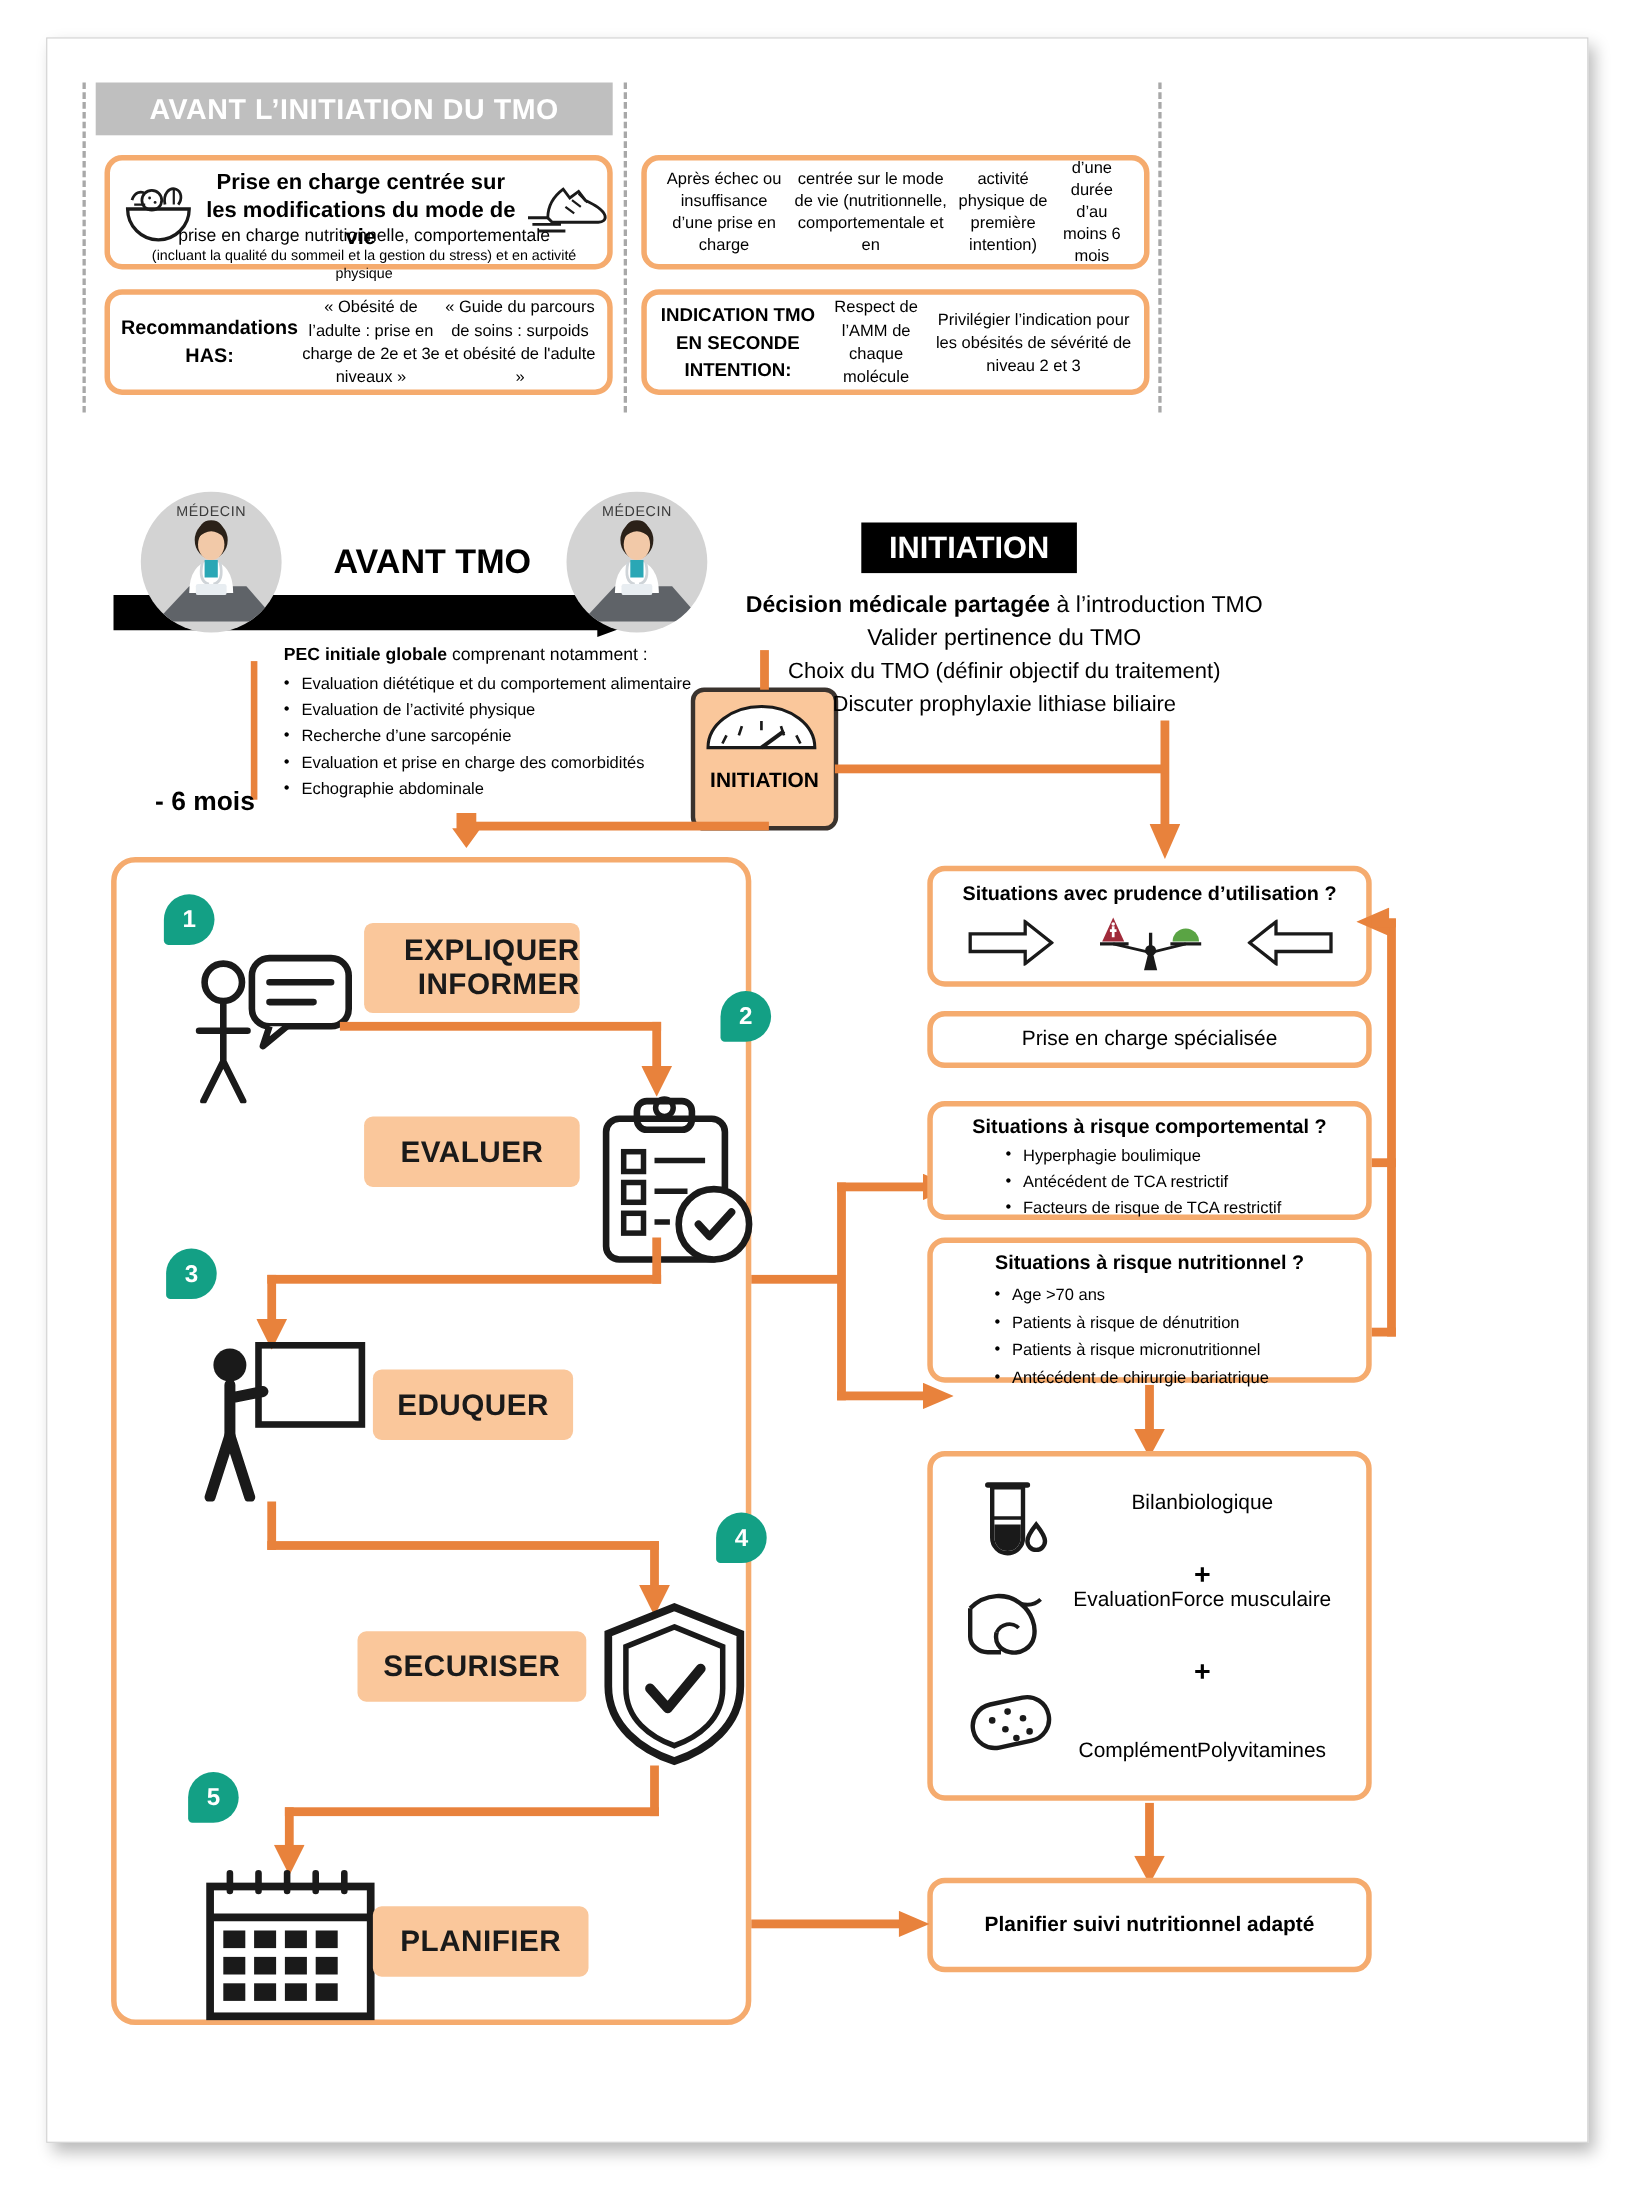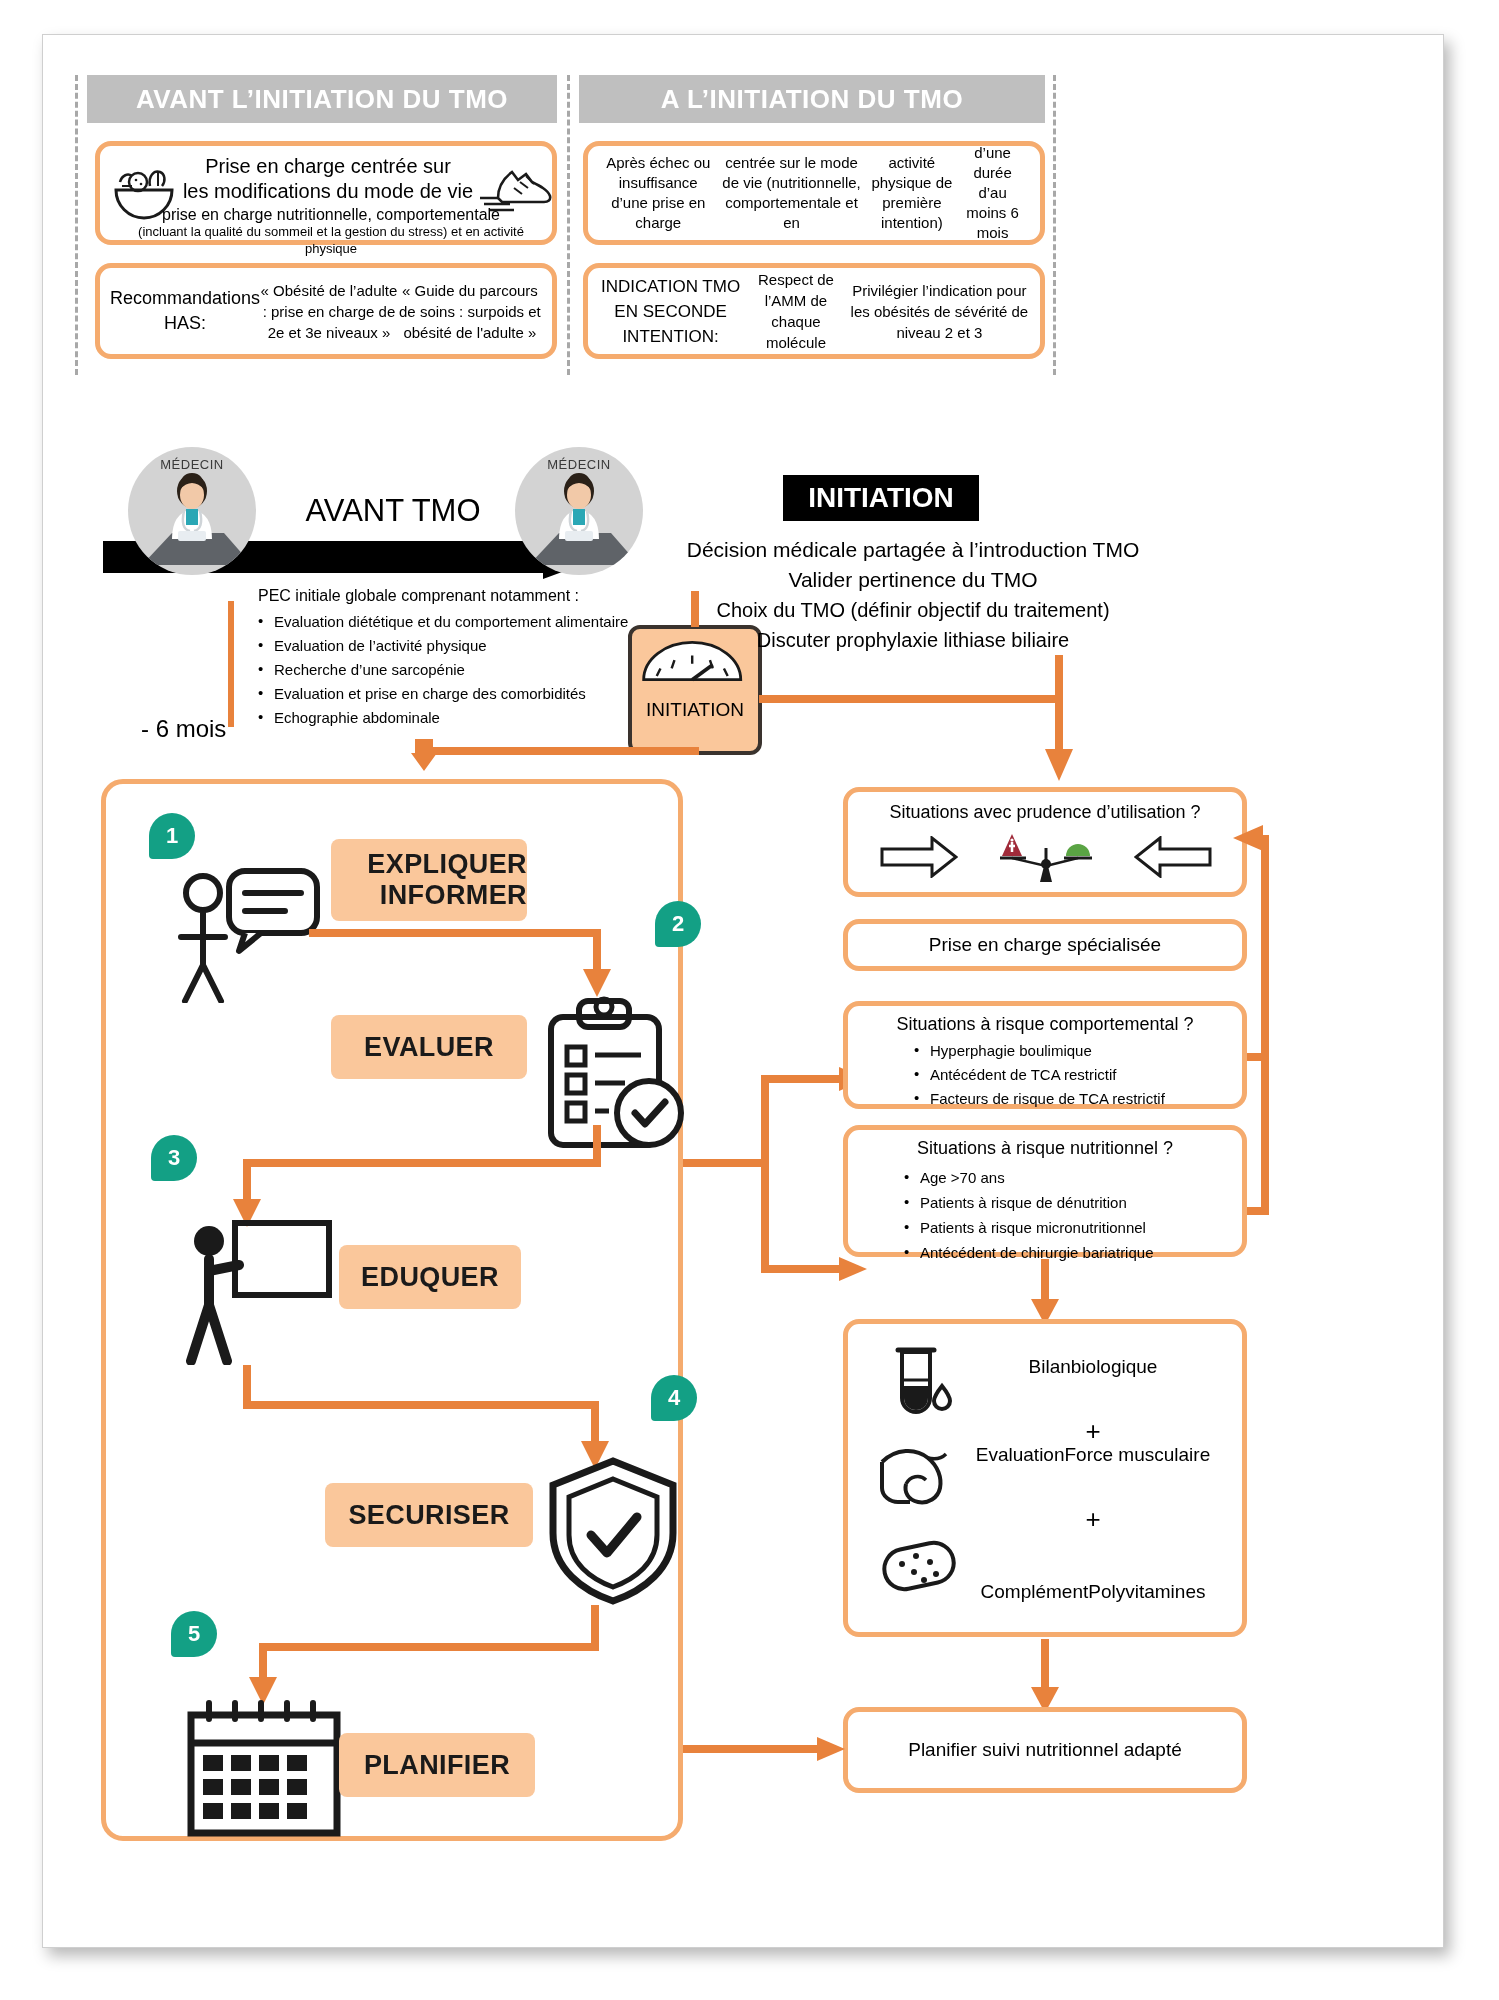--- a/index.html
+++ b/index.html
@@ -4,21 +4,21 @@
 <style>
   html,body{margin:0;padding:0;background:#ffffff;}
   body{font-family:"Liberation Sans",sans-serif;}
   #page{position:relative;width:1499px;height:2000px;background:#ffffff;overflow:hidden;}
   #sheet{position:absolute;left:42px;top:34px;width:1400px;height:1912px;background:#ffffff;border:1px solid #cfcfcf;box-shadow:6px 8px 14px rgba(0,0,0,.28);}
   .abs{position:absolute;box-sizing:border-box;}
   .ob{border:5px solid #f5ab6e;border-radius:16px;background:#ffffff;}
   .hdr{background:#bfbfbf;color:#ffffff;font-weight:bold;font-size:26px;letter-spacing:.5px;
        display:flex;align-items:center;justify-content:center;text-align:left;}
   .ctr{display:flex;flex-direction:row;align-items:center;justify-content:center;text-align:center;}
-  .t-b{font-weight:normal;}
+  .t-b{font-weight:bold;}
   .dash-v{border-left:3px dashed #a8a8a8;}
   .orange-line{background:#e8823c;position:absolute;}
   .num-pin{position:absolute;width:46px;height:46px;background:#13a085;border-radius:50% 50% 50% 4px;
            display:flex;align-items:center;justify-content:center;color:#fff;font-weight:bold;font-size:22px;
            transform:rotate(0deg);}
   .num-pin span{display:block;line-height:1;}
   .lbl-box{background:#fac79b;border-radius:8px;display:flex;align-items:center;justify-content:center;
            font-weight:bold;font-size:27px;color:#1a1a1a;text-align:center;letter-spacing:.4px;}
   .avatar{position:absolute;border-radius:50%;background:#d3d3d3;overflow:hidden;}
   .avatar .cap{position:absolute;top:10px;left:0;right:0;text-align:center;font-size:13px;color:#3a3a3a;
@@ -31,21 +31,20 @@
 <body>
 
 <div id="page">
  <div id="sheet">
 
   <div class="abs dash-v" style="left:32px;top:40px;height:300px;"></div>
   <div class="abs dash-v" style="left:524px;top:40px;height:300px;"></div>
   <div class="abs dash-v" style="left:1010px;top:40px;height:300px;"></div>
 
   <div class="abs hdr" style="left:44px;top:40px;width:470px;height:48px;">AVANT L’INITIATION DU TMO</div>
-  <div class="abs hdr" style="left:536px;top:40px;width:466px;height:48px;">A L’INITIATION DU TMO</div>
 
   <div class="abs ob" style="left:52px;top:106px;width:462px;height:104px;">
     <div class="abs" style="left:10px;top:14px;width:68px;height:62px;">
       <svg viewBox="0 0 68 62" width="68" height="62">
         <path d="M6 30 h56 a28 28 0 0 1 -56 0 z" fill="none" stroke="#1a1a1a" stroke-width="3"></path>
         <circle cx="28" cy="22" r="9" fill="none" stroke="#1a1a1a" stroke-width="2.5"></circle>
         <circle cx="26" cy="20" r="1.3" fill="#1a1a1a"></circle>
             <circle cx="31" cy="24" r="1.3" fill="#1a1a1a"></circle>
         <path d="M40 26 c-2-10 4-16 10-14 c5 2 6 9 2 14" fill="none" stroke="#1a1a1a" stroke-width="2.5"></path>
         <path d="M48 12 v14" stroke="#1a1a1a" stroke-width="2"></path>

